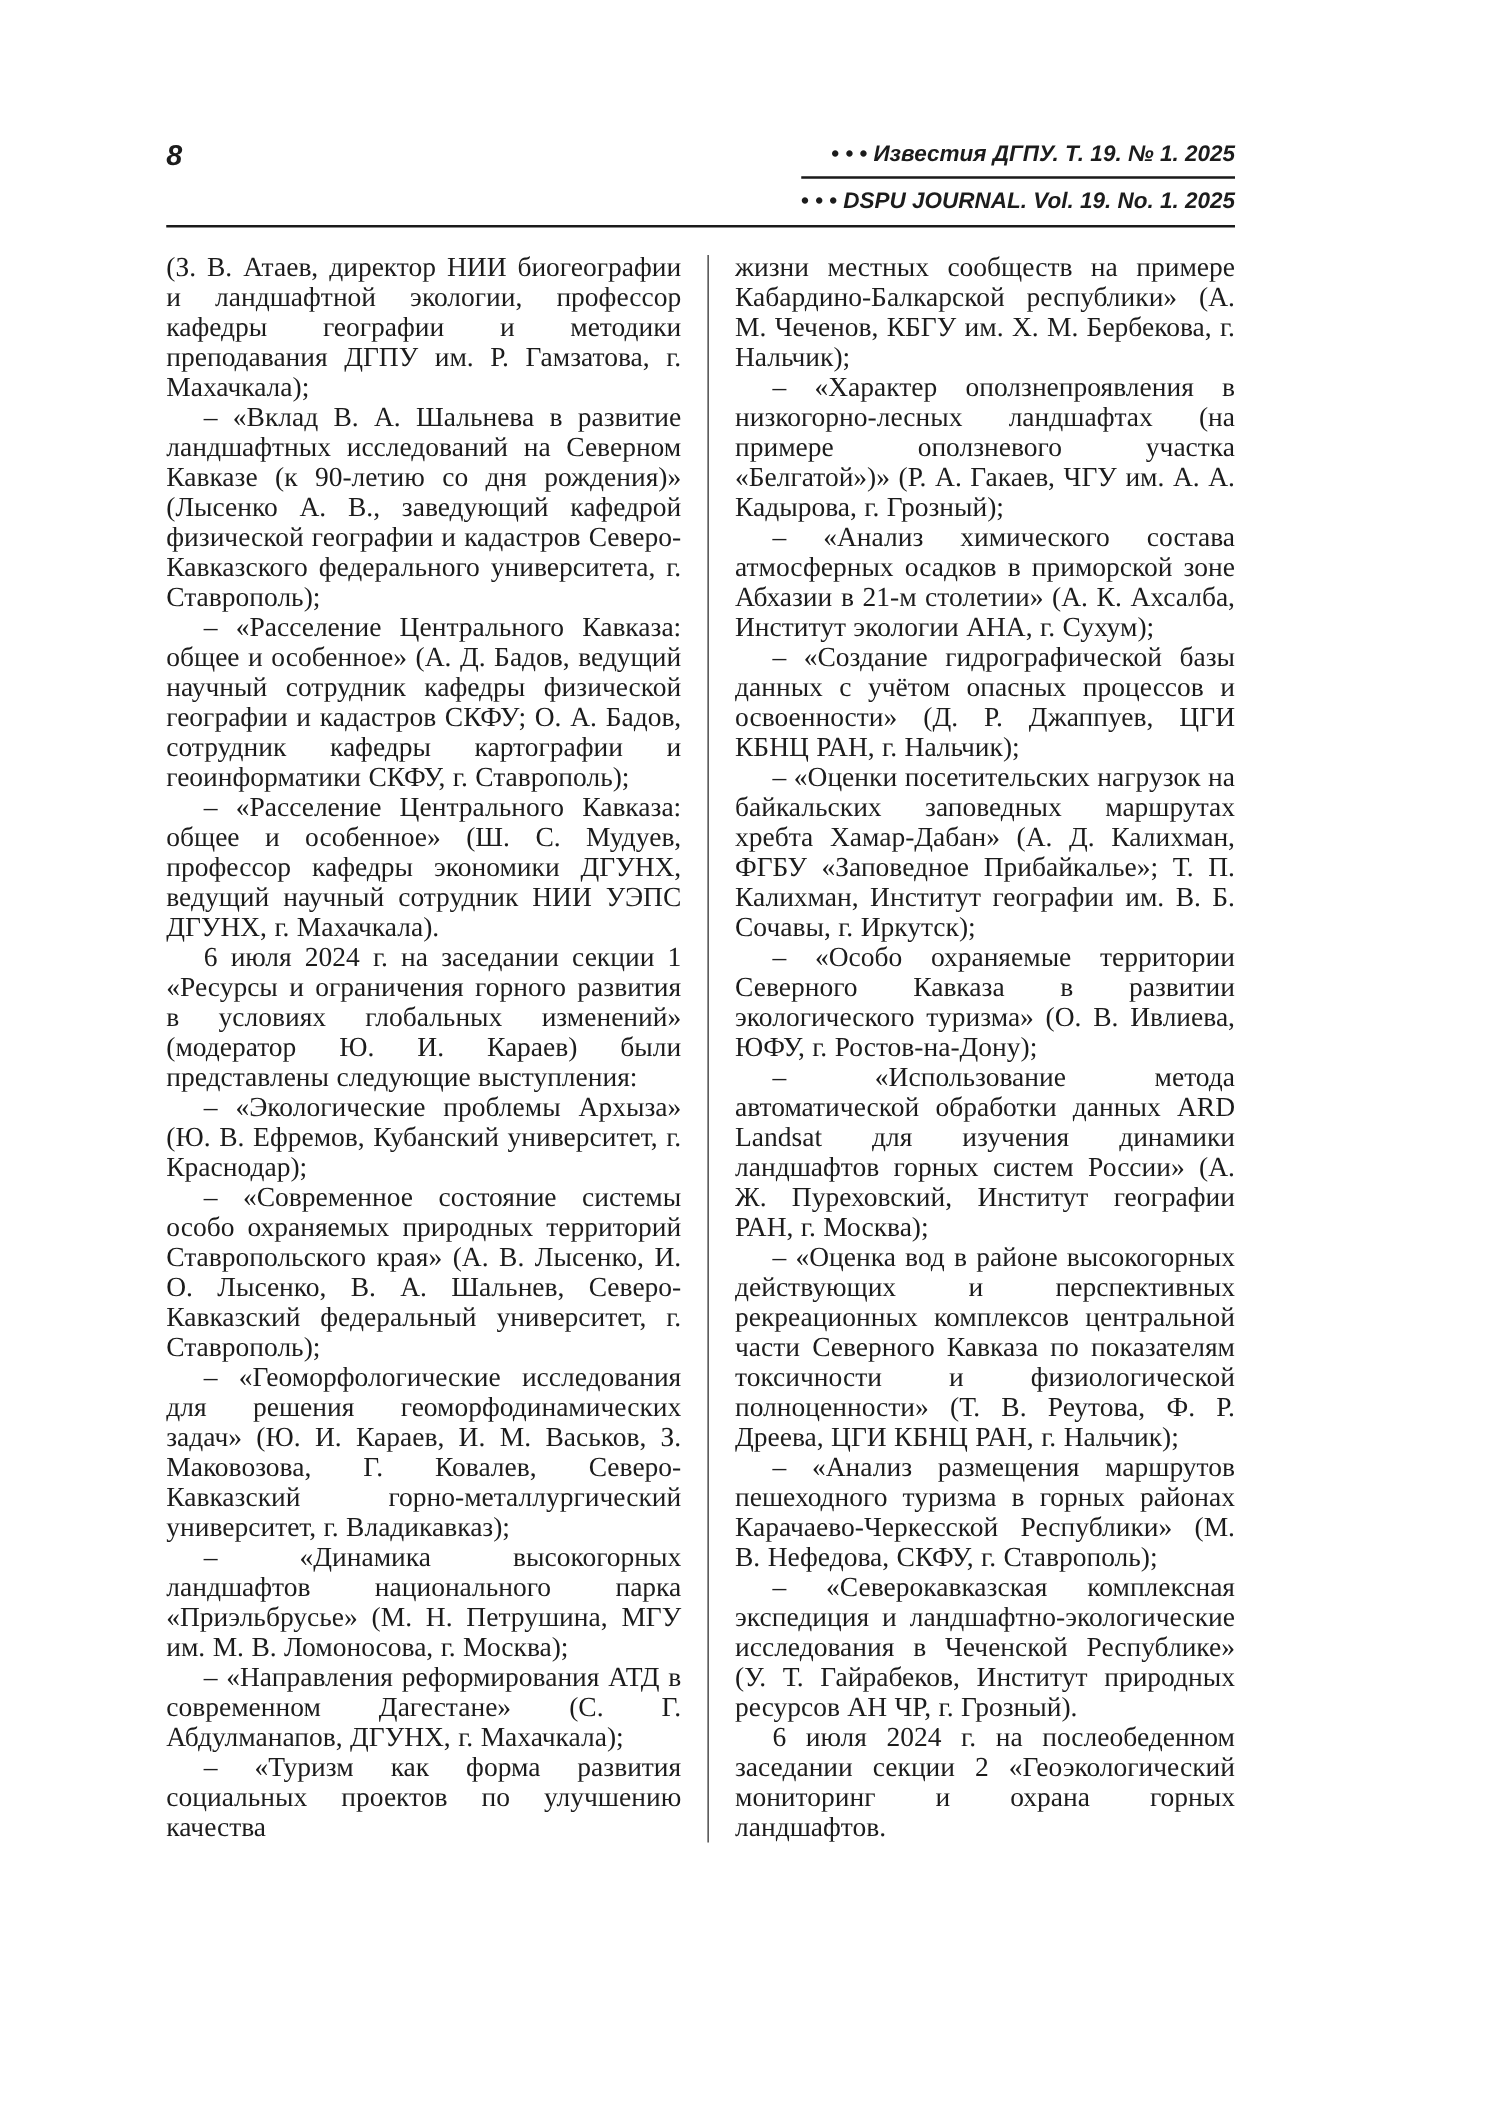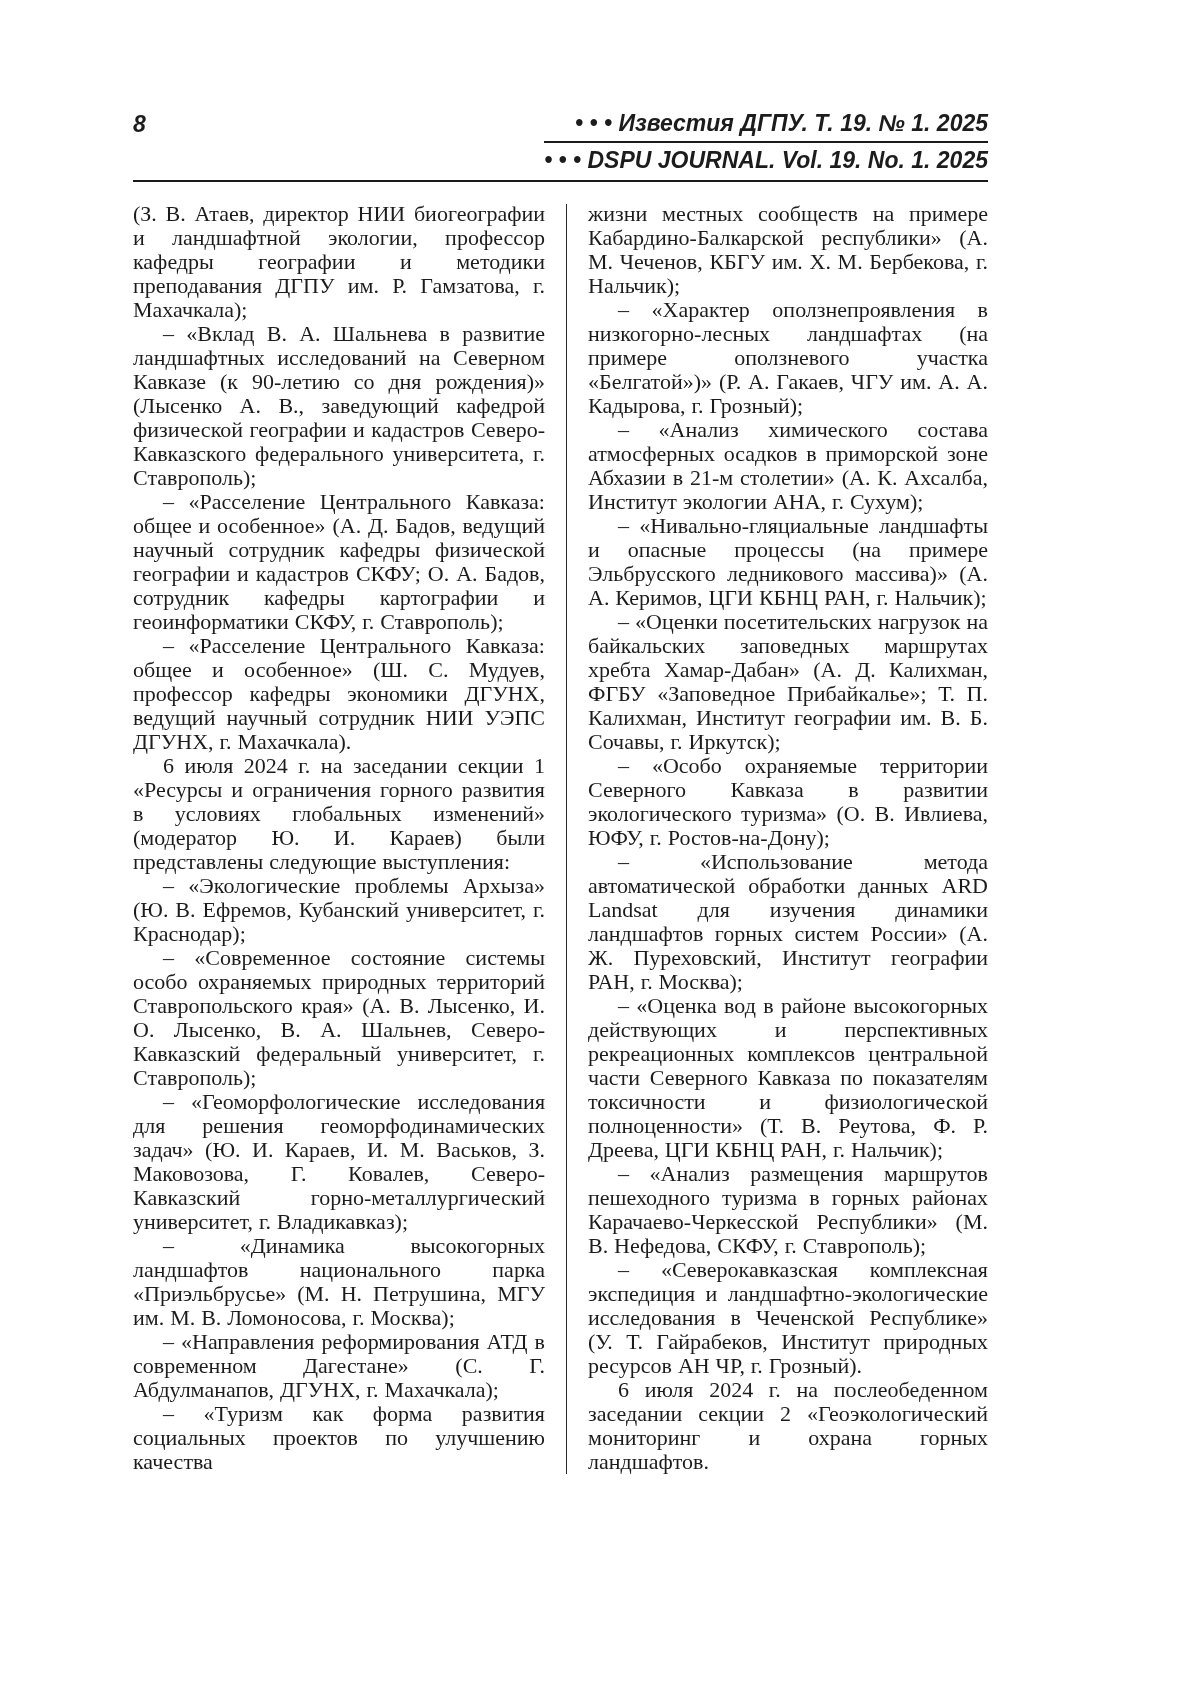--- a/index.html
+++ b/index.html
@@ -24,21 +24,21 @@
     font-weight: bold;
     font-style: italic;
     font-size: 23px;
     line-height: 28px;
   }
   .journal-titles {
     text-align: right;
     font-family: "Liberation Sans", sans-serif;
     font-weight: bold;
     font-style: italic;
-    font-size: 23px;
+    font-size: 18px;
     line-height: 26px;
   }
   .journal-title-ru {
     border-bottom: 2px solid #1a1a1a;
     padding-bottom: 5px;
     margin-bottom: 4px;
   }
   .header-rule {
     height: 2px;
     background: #1a1a1a;
@@ -94,21 +94,21 @@
         <p class="indent">– «Геоморфологические исследования для решения геоморфодинамических задач» (Ю. И. Караев, И. М. Васьков, З. Маковозова, Г. Ковалев, Северо-Кавказский горно-металлургический университет, г. Владикавказ);</p>
         <p class="indent">– «Динамика высокогорных ландшафтов национального парка «Приэльбрусье» (М. Н. Петрушина, МГУ им. М. В. Ломоносова, г. Москва);</p>
         <p class="indent">– «Направления реформирования АТД в современном Дагестане» (С. Г. Абдулманапов, ДГУНХ, г. Махачкала);</p>
         <p class="indent">– «Туризм как форма развития социальных проектов по улучшению качества</p>
       </section>
     <div class="col-divider"></div>
     <section class="col col-right">
         <p class="">жизни местных сообществ на примере Кабардино-Балкарской республики» (А. М. Чеченов, КБГУ им. Х. М. Бербекова, г. Нальчик);</p>
         <p class="indent">– «Характер оползнепроявления в низкогорно-лесных ландшафтах (на примере оползневого участка «Белгатой»)» (Р. А. Гакаев, ЧГУ им. А. А. Кадырова, г. Грозный);</p>
         <p class="indent">– «Анализ химического состава атмосферных осадков в приморской зоне Абхазии в 21-м столетии» (А. К. Ахсалба, Институт экологии АНА, г. Сухум);</p>
-        <p class="indent">– «Нивально-гляциальные ландшафты и опасные процессы (на примере Эльбрусского ледникового массива)» (А. А. Керимов, ЦГИ КБНЦ РАН, г. Нальчик);</p>
+        <p class="indent">– «Создание гидрографической базы данных с учётом опасных процессов и освоенности» (Д. Р. Джаппуев, ЦГИ КБНЦ РАН, г. Нальчик);</p>
         <p class="indent">– «Оценки посетительских нагрузок на байкальских заповедных маршрутах хребта Хамар-Дабан» (А. Д. Калихман, ФГБУ «Заповедное Прибайкалье»; Т. П. Калихман, Институт географии им. В. Б. Сочавы, г. Иркутск);</p>
         <p class="indent">– «Особо охраняемые территории Северного Кавказа в развитии экологического туризма» (О. В. Ивлиева, ЮФУ, г. Ростов-на-Дону);</p>
         <p class="indent">– «Использование метода автоматической обработки данных ARD Landsat для изучения динамики ландшафтов горных систем России» (А. Ж. Пуреховский, Институт географии РАН, г. Москва);</p>
         <p class="indent">– «Оценка вод в районе высокогорных действующих и перспективных рекреационных комплексов центральной части Северного Кавказа по показателям токсичности и физиологической полноценности» (Т. В. Реутова, Ф. Р. Дреева, ЦГИ КБНЦ РАН, г. Нальчик);</p>
         <p class="indent">– «Анализ размещения маршрутов пешеходного туризма в горных районах Карачаево-Черкесской Республики» (М. В. Нефедова, СКФУ, г. Ставрополь);</p>
         <p class="indent">– «Северокавказская комплексная экспедиция и ландшафтно-экологические исследования в Чеченской Республике» (У. Т. Гайрабеков, Институт природных ресурсов АН ЧР, г. Грозный).</p>
         <p class="indent">6 июля 2024 г. на послеобеденном заседании секции 2 «Геоэкологический мониторинг и охрана горных ландшафтов.</p>
       </section>
   </main>
 </div>

